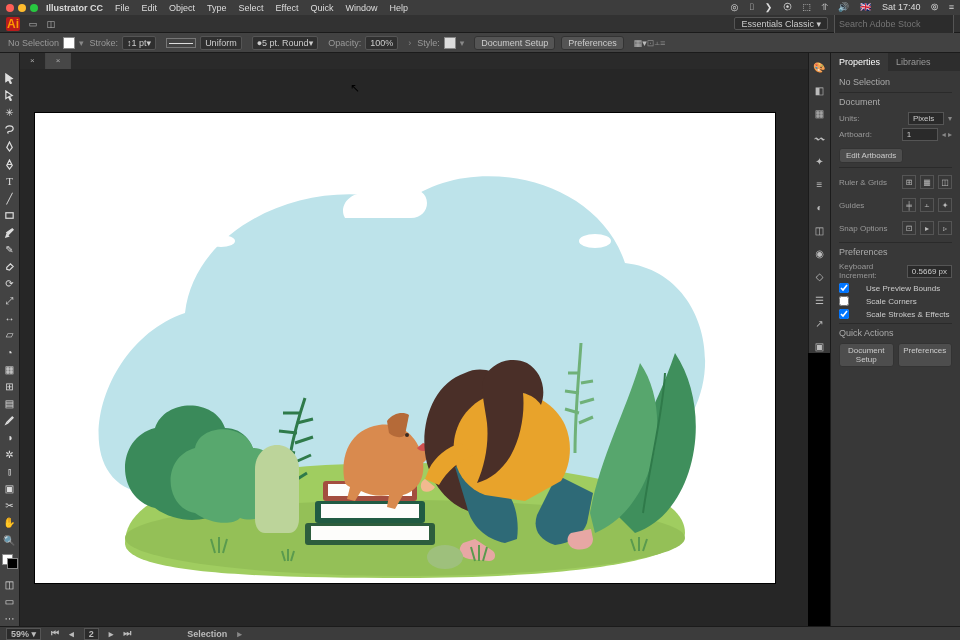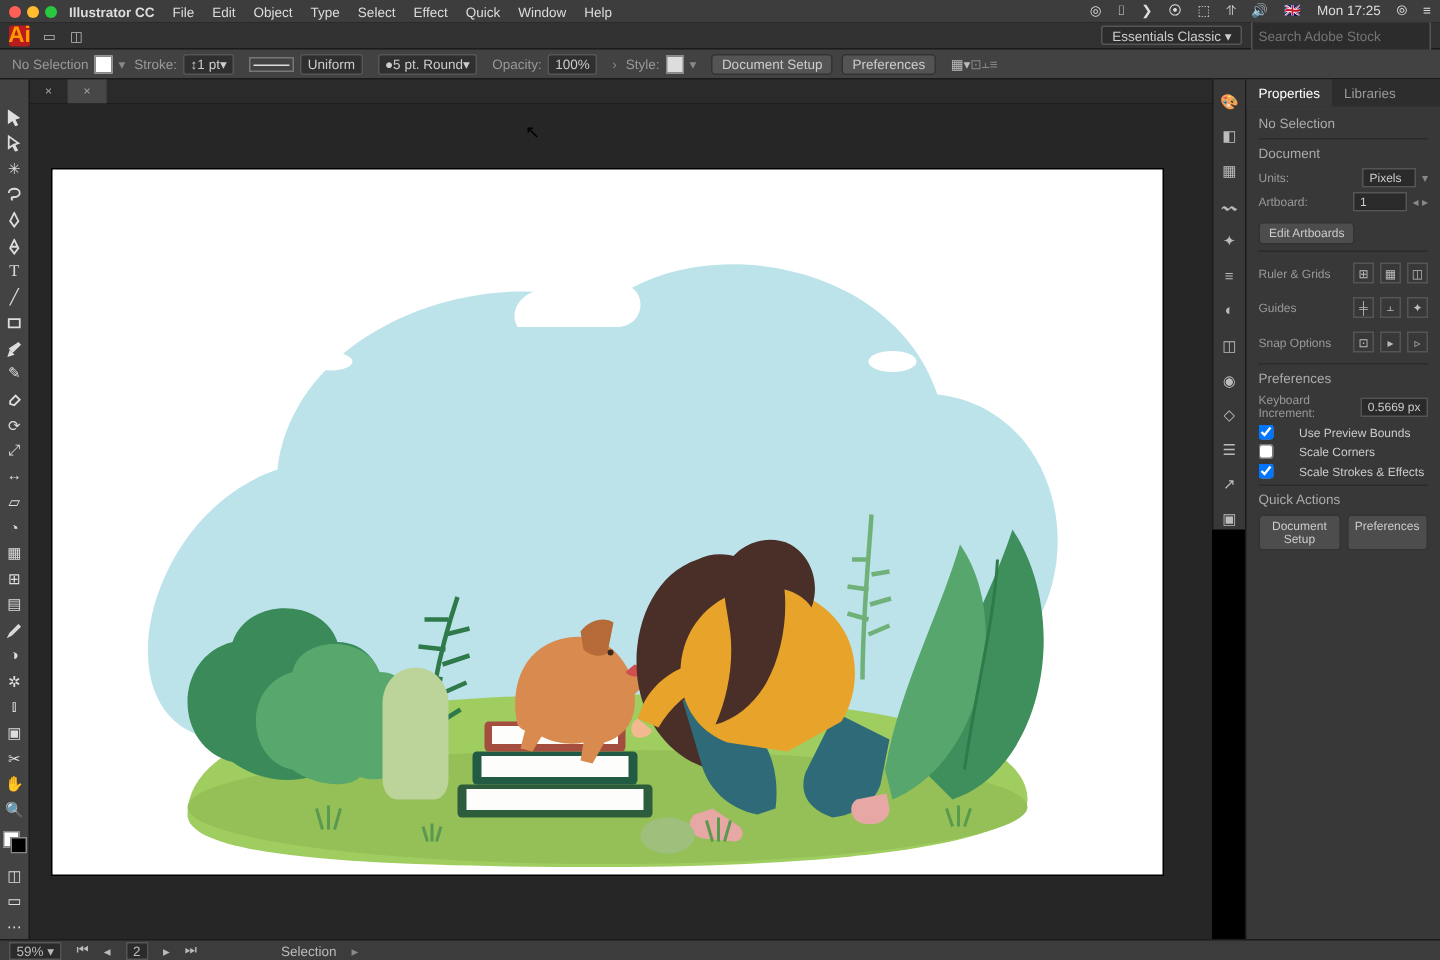--- a/index.html
+++ b/index.html
@@ -10,21 +10,21 @@
 .mac-menubar .traffic { display: flex; gap: 4px; margin-right: 8px; }
 .mac-menubar .traffic span { width: 8px; height: 8px; border-radius: 50%; }
 .mac-menubar .traffic .r { background: #ff5f57; } .mac-menubar .traffic .y { background: #febc2e; } .mac-menubar .traffic .g { background: #28c840; }
 .mac-menubar .apptitle { font-weight: 600; margin-right: 12px; }
 .mac-menubar .menu { margin-right: 12px; cursor: default; }
 .mac-menubar .spacer { flex: 1; }
 .mac-menubar .status span { margin-left: 8px; font-size: 9px; }
 
 
 .appbar { position: absolute; top: 15px; left: 0; right: 0; height: 18px; background: #323232; border-bottom: 1px solid #1b1b1b; display: flex; align-items: center; padding: 0 6px; }
-.appbar .logo { width: 14px; height: 14px; background: #b91c1c; color: #ff9a00; font-weight: bold; font-size: 15px; display: flex; align-items: center; justify-content: center; border-radius: 2px; margin-right: 6px; }
+.appbar .logo { width: 14px; height: 14px; background: #b91c1c; color: #ff9a00; font-weight: bold; font-size: 12px; display: flex; align-items: center; justify-content: center; border-radius: 2px; margin-right: 6px; }
 .appbar .ic { width: 14px; height: 14px; margin-right: 4px; display:flex;align-items:center;justify-content:center;font-size:9px;color:#bbb;border:1px solid transparent;}
 .appbar .spacer { flex: 1; }
 .appbar .workspace { font-size: 9px; color: #ccc; padding: 0 6px; border: 1px solid #555; border-radius: 2px; height: 13px; line-height: 13px; background:#2c2c2c;}
 .appbar .search { width: 120px; height: 26px; background: #2c2c2c; border: 1px solid #555; border-radius: 2px; font-size:9px; color:#888; padding:0 4px; margin-left:6px;}
 
 
 .controlbar { position: absolute; top: 33px; left: 0; right: 0; height: 20px; background: #424242; border-bottom: 1px solid #1b1b1b; display: flex; align-items: center; padding: 0 8px; font-size: 9px; color: #ccc; }
 .controlbar .lbl { margin-right: 4px; color:#999;}
 .controlbar .fld { margin-right: 10px; background:#2f2f2f; border:1px solid #555; padding:1px 4px; border-radius:2px; height:14px; display:flex; align-items:center;}
 .controlbar .swatch { width: 12px; height: 12px; border: 1px solid #888; margin-right:4px;}
@@ -65,21 +65,21 @@
 .rightcol .iconsrow { display:flex; gap:4px; margin:3px 0;}
 .rightcol .iconsrow span{width:14px;height:14px;border:1px solid #555;display:flex;align-items:center;justify-content:center;font-size:8px;color:#bbb;}
 .rightcol .qa-btns { display:flex; gap:4px; margin-top:4px;}
 .rightcol .qa-btns .b{flex:1;background:#4d4d4d;border:1px solid #333;padding:2px 2px;font-size:8px;border-radius:3px;text-align:center;}
 
 
 .canvaswrap { position: absolute; top: 69px; left: 20px; right: 152px; bottom: 14px; background: #262626; overflow: hidden;}
 .artboard { position: absolute; left: 15px; top: 44px; width: 740px; height: 470px; background: #fff; box-shadow: 0 0 0 1px #000;}
 
 
-.statusbar { position:absolute; bottom:0; left:0; right:0; height:14px; background:#3c3c3c; border-top:1px solid #1b1b1b; display:flex; align-items:center; font-size:9px; color:#bbb; padding:0 6px; gap:10px;}
+.statusbar { position:absolute; bottom:0; left:0; right:0; height:14px; background:#3c3c3c; border-top:1px solid #1b1b1b; display:flex; align-items:center; font-size:9px; color:#bbb; padding:0 6px; gap:10px;font-weight:bold;}
 .statusbar .fld { background:#2b2b2b; border:1px solid #555; padding:0 4px;}
 
 
 .artboard svg { width:100%; height:100%; display:block;}
 
 
 .cursor { position:absolute; top:12px; left:330px; font-size:12px; color:#000; pointer-events:none;}
 </style>
 </head>
 <body>
@@ -103,21 +103,21 @@
   <span class="spacer"></span>
   <div class="status">
     <span>◎</span>
     <span>⌷</span>
     <span>❯</span>
     <span>⦿</span>
     <span>⬚</span>
     <span>⥣</span>
     <span>🔊</span>
     <span>🇬🇧</span>
-    <span>Mon 17:25</span>
+    <span>Sat 17:40</span>
     <span>⦾</span>
     <span>≡</span>
   </div>
 </div>
 
 <div class="appbar">
   <div class="logo">Ai</div>
   <div class="ic">▭</div>
   <div class="ic">◫</div>
   <span class="spacer"></span>

